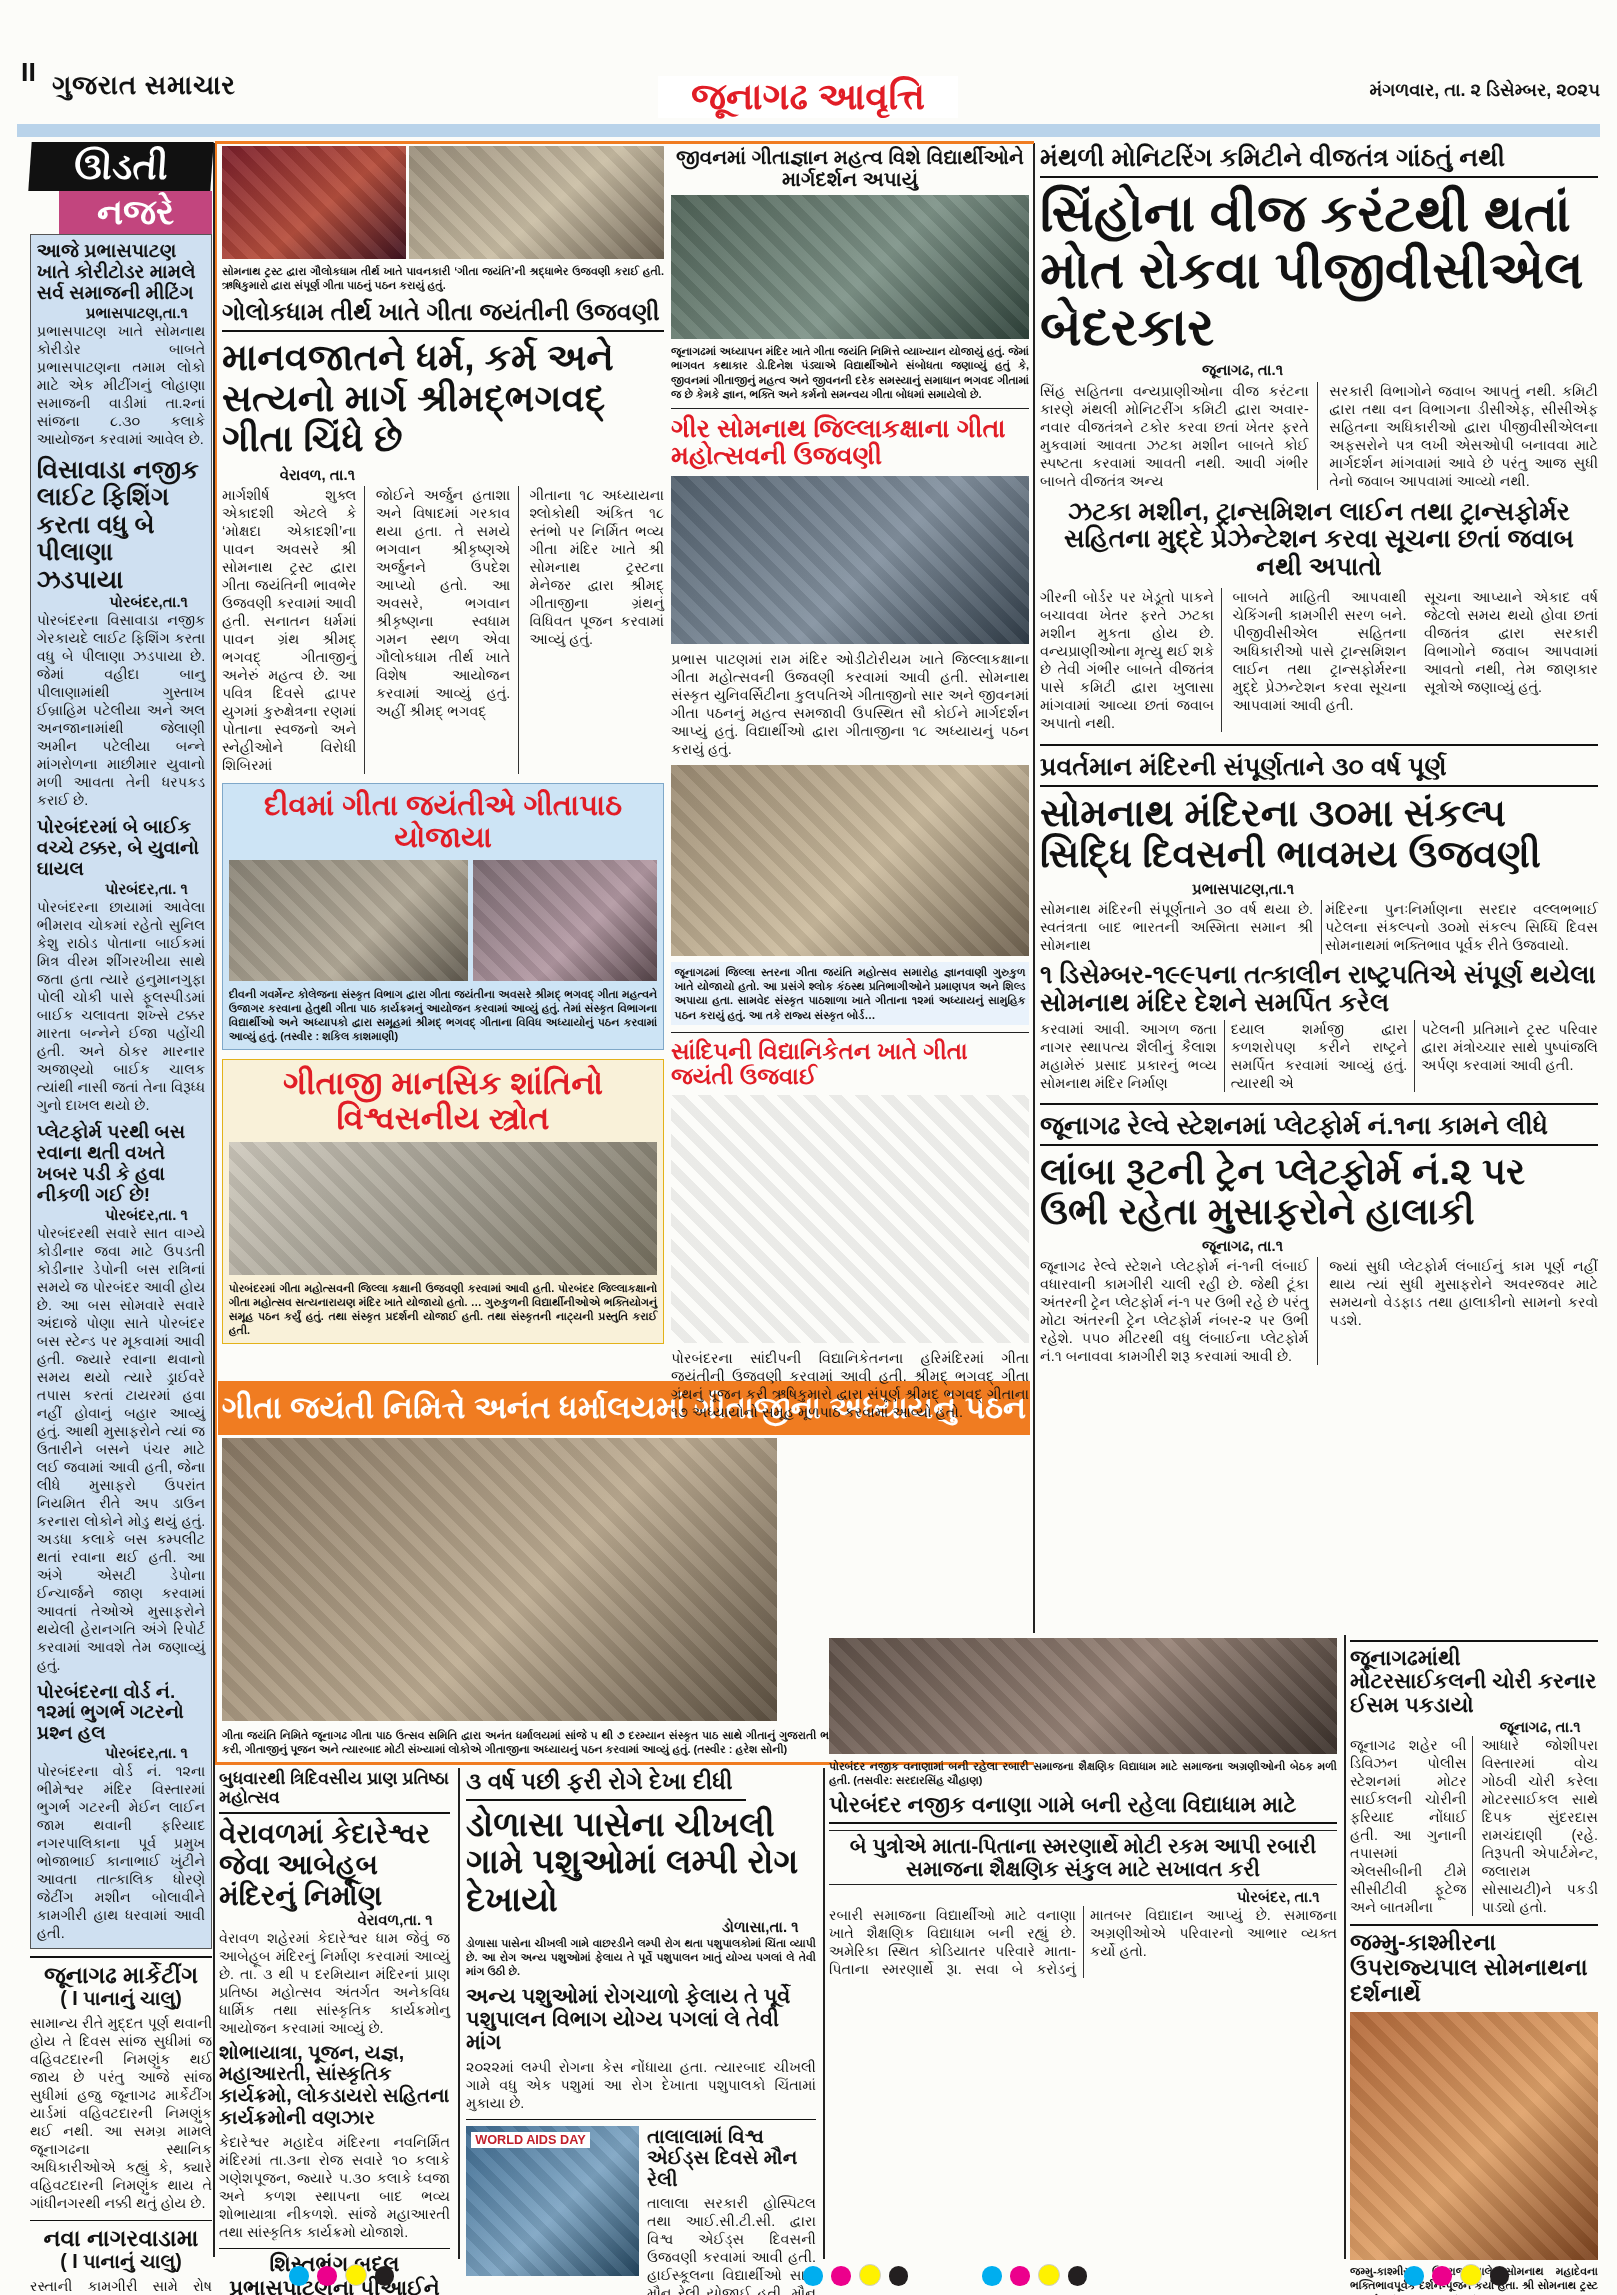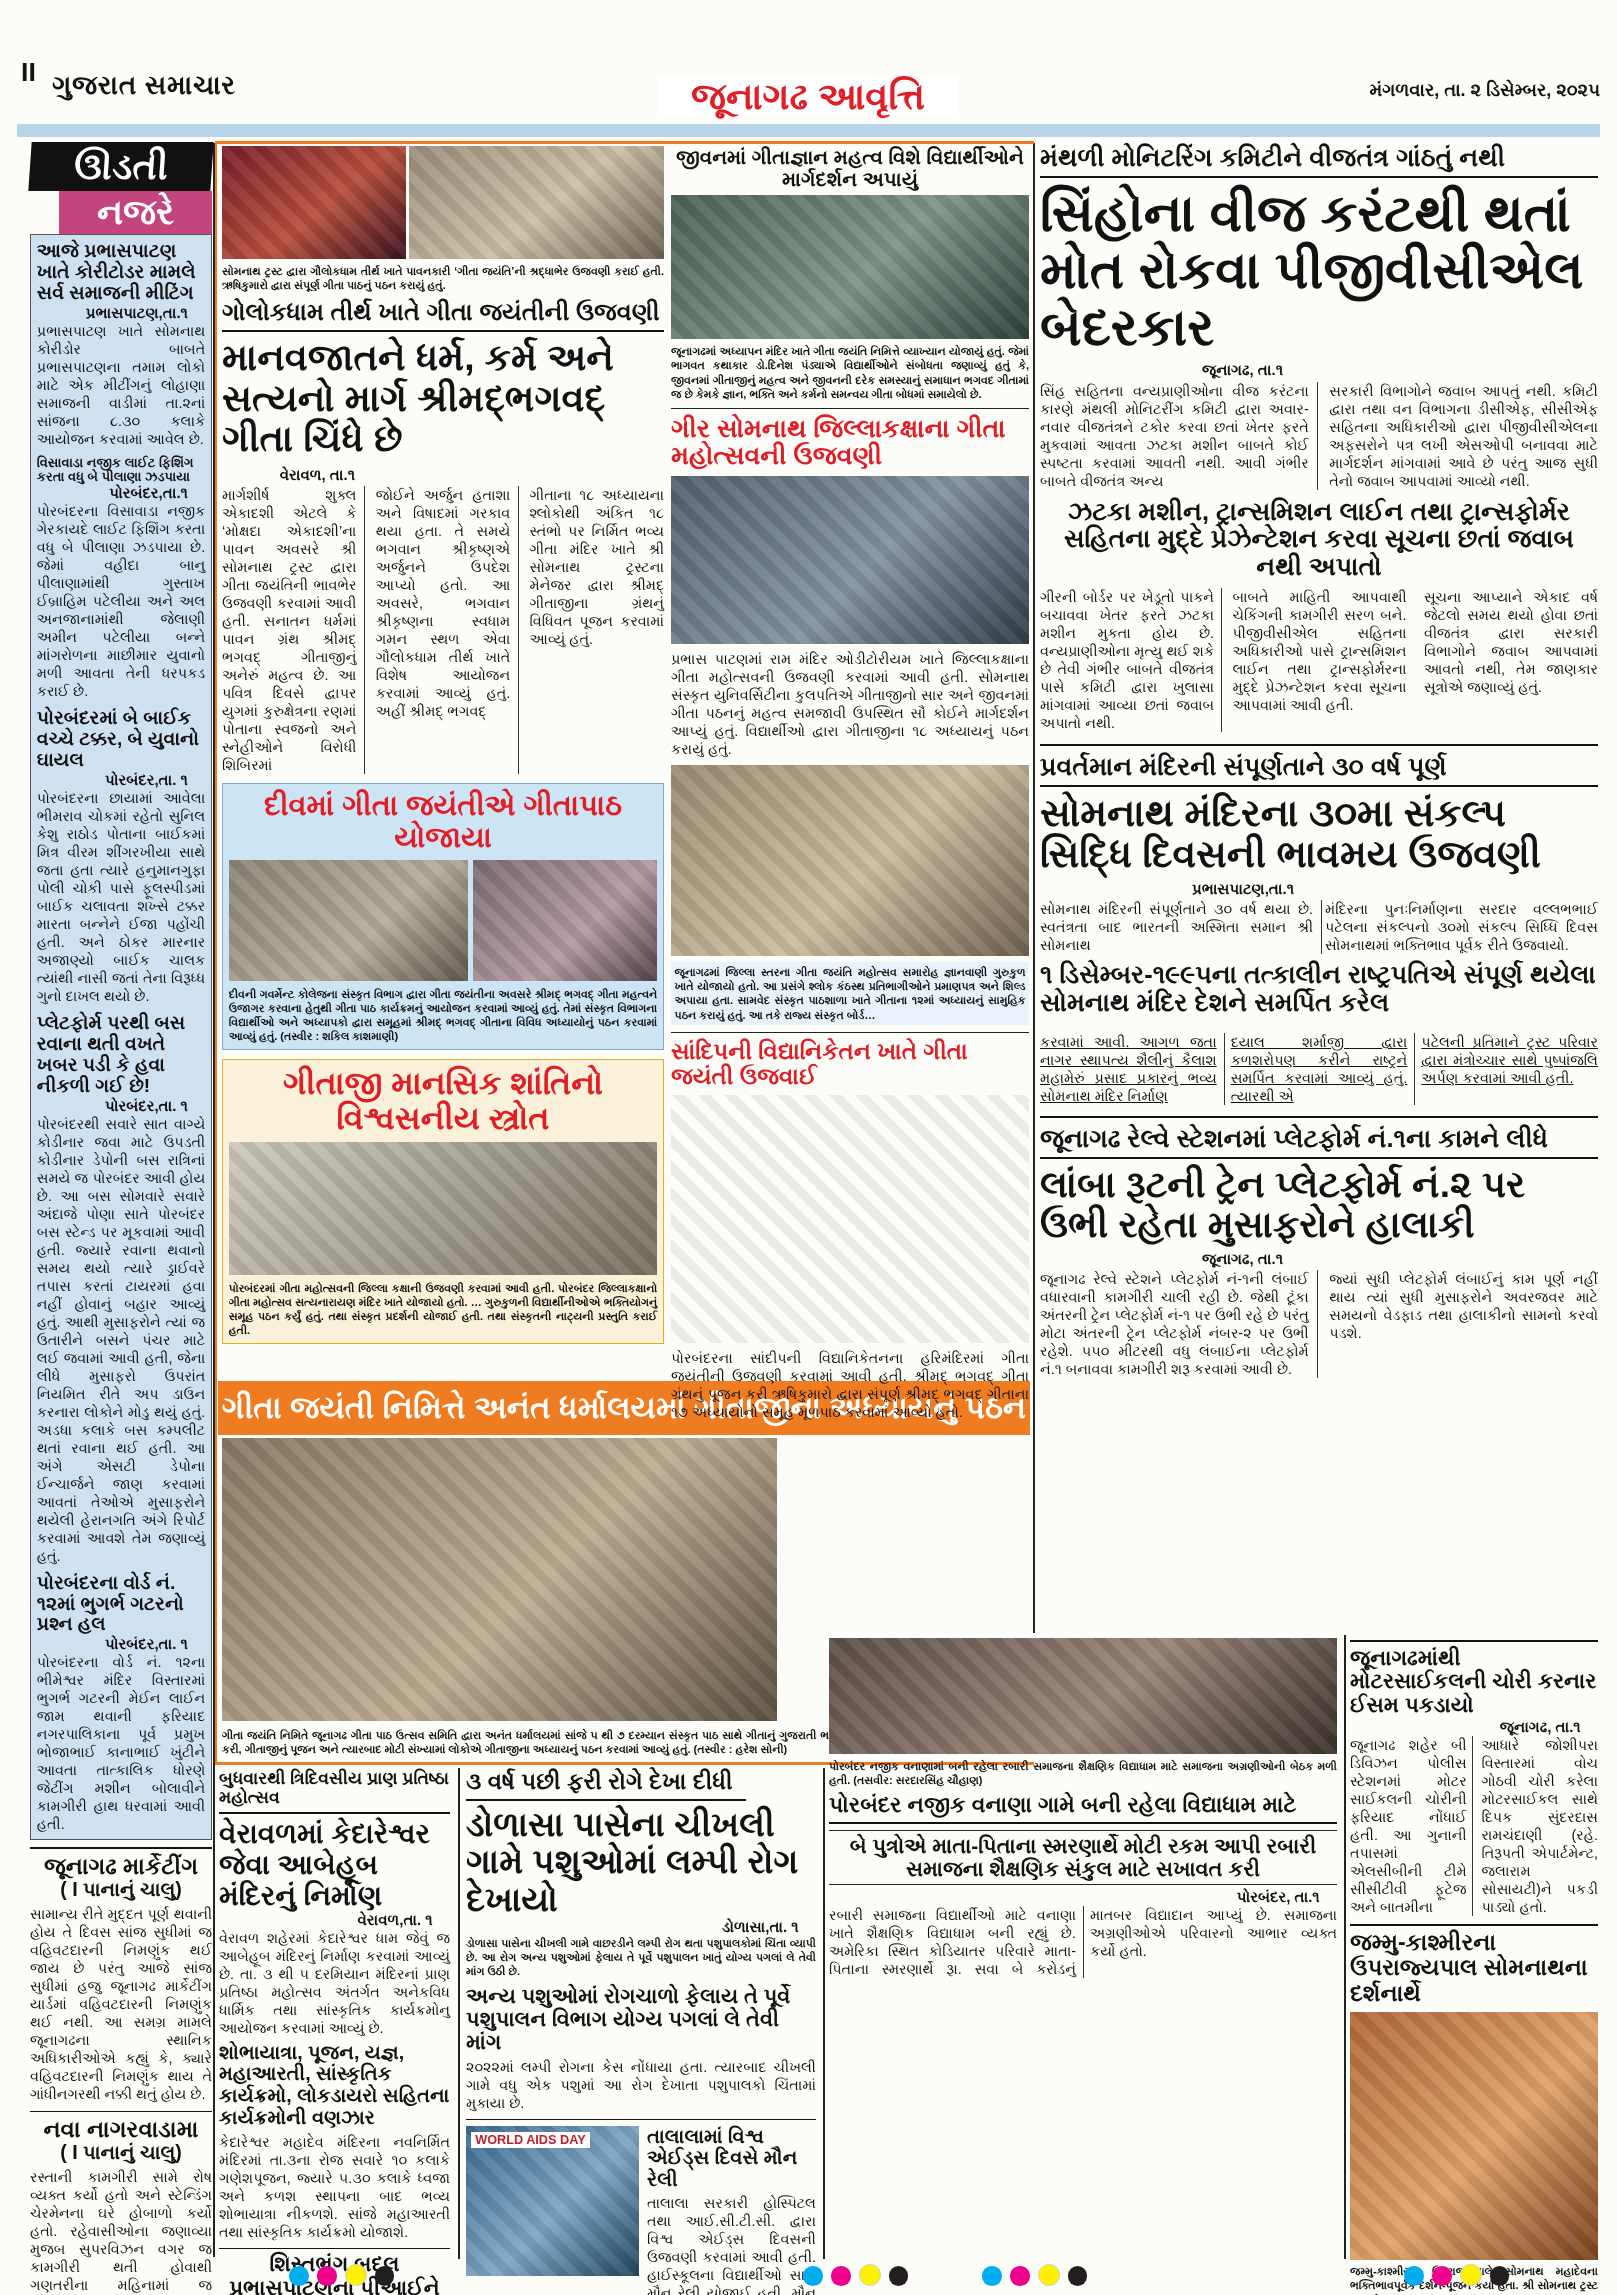--- a/index.html
+++ b/index.html
@@ -41,21 +41,21 @@
   <div class="abs" style="left:30px;top:142px;width:182px;">
     <div style="background:#111;color:#fff;font-weight:bold;font-size:37px;text-align:center;padding:3.5px 0;transform:skewX(-4deg);">ઊડતી</div>
     <div style="background:#c2457e;color:#fff;font-weight:bold;font-size:35px;text-align:center;padding:1.2px 0;width:84%;margin-left:16%;">નજરે</div>
     <div style="background:#cfe0f1;border:1.2px solid #555;padding:5.8px 5.8px;">
       <div>
         <div class="hl" style="font-size:19px;">આજે પ્રભાસપાટણ ખાતે કોરીટોડર મામલે સર્વ સમાજની મીટિંગ</div>
         <div class="dl">પ્રભાસપાટણ,તા.૧</div>
         <div class="bodytxt">પ્રભાસપાટણ ખાતે સોમનાથ કોરીડોર બાબતે પ્રભાસપાટણના તમામ લોકો માટે એક મીટીંગનું લોહાણા સમાજની વાડીમાં તા.૨નાં સાંજના ૮.૩૦ કલાકે આયોજન કરવામાં આવેલ છે.</div>
       </div>
       <div style="margin-top:8px;">
-        <div class="hl" style="font-size:13px;">વિસાવાડા નજીક લાઈટ ફિશિંગ કરતા વધુ બે પીલાણા ઝડપાયા</div>
+        <div class="hl" style="font-size:25px;">વિસાવાડા નજીક લાઈટ ફિશિંગ કરતા વધુ બે પીલાણા ઝડપાયા</div>
         <div class="dl">પોરબંદર,તા.૧</div>
         <div class="bodytxt">પોરબંદરના વિસાવાડા નજીક ગેરકાયદે લાઈટ ફિશિંગ કરતા વધુ બે પીલાણા ઝડપાયા છે. જેમાં વહીદા બાનુ પીલાણામાંથી ગુસ્તાખ ઈબ્રાહિમ પટેલીયા અને અલ અનજાનામાંથી જેલાણી અમીન પટેલીયા બન્ને માંગરોળના માછીમાર યુવાનો મળી આવતા તેની ધરપકડ કરાઈ છે.</div>
       </div>
       <div style="margin-top:8px;">
         <div class="hl" style="font-size:19px;">પોરબંદરમાં બે બાઈક વચ્ચે ટક્કર, બે યુવાનો ઘાયલ</div>
         <div class="dl">પોરબંદર,તા. ૧</div>
         <div class="bodytxt">પોરબંદરના છાયામાં આવેલા ભીમરાવ ચોકમાં રહેતો સુનિલ કેશુ રાઠોડ પોતાના બાઈકમાં મિત્ર વીરમ શીંગરખીયા સાથે જતા હતા ત્યારે હનુમાનગુફા પોલી ચોકી પાસે ફૂલસ્પીડમાં બાઈક ચલાવતા શખ્સે ટક્કર મારતા બન્નેને ઈજા પહોંચી હતી. અને ઠોકર મારનાર અજાણ્યો બાઈક ચાલક ત્યાંથી નાસી જતાં તેના વિરૂધ્ધ ગુનો દાખલ થયો છે.</div>
       </div>
       <div style="margin-top:8px;">
         <div class="hl" style="font-size:19px;">પ્લેટફોર્મ પરથી બસ રવાના થતી વખતે ખબર પડી કે હવા નીકળી ગઈ છે!</div>
@@ -154,21 +154,21 @@
 
     <div style="border-top:2.3px solid #111;margin-top:11.6px;padding-top:5.8px;">
       <div class="kick" style="font-size:25.4px;">પ્રવર્તમાન મંદિરની સંપૂર્ણતાને ૩૦ વર્ષ પૂર્ણ</div>
       <div class="hl" style="font-size:38px;margin-top:5.8px;">સોમનાથ મંદિરના ૩૦મા સંકલ્પ સિદ્ધિ દિવસની ભાવમય ઉજવણી</div>
       <div class="dl" style="margin-top:3.5px;width:254px;">પ્રભાસપાટણ,તા.૧</div>
       <div style="display:flex;gap:3px;margin-top:2px;">
         <div class="bodytxt" style="flex:1;border-right:0.6px solid #333;padding-right:8px;">સોમનાથ મંદિરની સંપૂર્ણતાને ૩૦ વર્ષ થયા છે. સ્વતંત્રતા બાદ ભારતની અસ્મિતા સમાન શ્રી સોમનાથ</div>
         <div class="bodytxt" style="flex:1;">મંદિરના પુનઃનિર્માણના સરદાર વલ્લભભાઈ પટેલના સંકલ્પનો ૩૦મો સંકલ્પ સિધ્ધિ દિવસ સોમનાથમાં ભક્તિભાવ પૂર્વક રીતે ઉજવાયો.</div>
       </div>
       <div class="hl" style="font-size:25.4px;margin-top:7px;">૧ ડિસેમ્બર-૧૯૯૫ના તત્કાલીન રાષ્ટ્રપતિએ સંપૂર્ણ થયેલા સોમનાથ મંદિર દેશને સમર્પિત કરેલ</div>
-      <div style="display:flex;gap:6px;margin-top:16px;text-decoration:underline;">
+      <div style="display:flex;gap:6px;margin-top:3px;">
         <div class="bodytxt" style="flex:1;border-right:0.6px solid #333;padding-right:7px;">કરવામાં આવી. આગળ જતા નાગર સ્થાપત્ય શૈલીનું કૈલાશ મહામેરું પ્રસાદ પ્રકારનું ભવ્ય સોમનાથ મંદિર નિર્માણ</div>
         <div class="bodytxt" style="flex:1;border-right:0.6px solid #333;padding-right:7px;">દયાલ શર્માજી દ્વારા કળશરોપણ કરીને રાષ્ટ્રને સમર્પિત કરવામાં આવ્યું હતું. ત્યારથી એ</div>
         <div class="bodytxt" style="flex:1;">પટેલની પ્રતિમાને ટ્રસ્ટ પરિવાર દ્વારા મંત્રોચ્ચાર સાથે પુષ્પાંજલિ અર્પણ કરવામાં આવી હતી.</div>
       </div>
     </div>
 
     <div style="border-top:2.3px solid #111;margin-top:11.6px;padding-top:5.8px;">
       <div class="kick" style="font-size:25.4px;">જૂનાગઢ રેલ્વે સ્ટેશનમાં પ્લેટફોર્મ નં.૧ના કામને લીધે</div>
       <div class="hl" style="font-size:37px;margin-top:5.8px;">લાંબા રૂટની ટ્રેન પ્લેટફોર્મ નં.૨ પર ઉભી રહેતા મુસાફરોને હાલાકી</div>
       <div class="dl" style="margin-top:3.5px;width:243px;">જૂનાગઢ, તા.૧</div>

